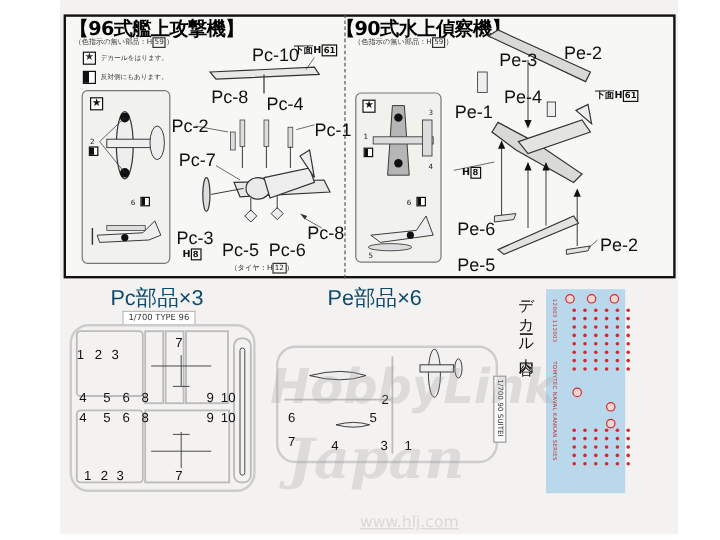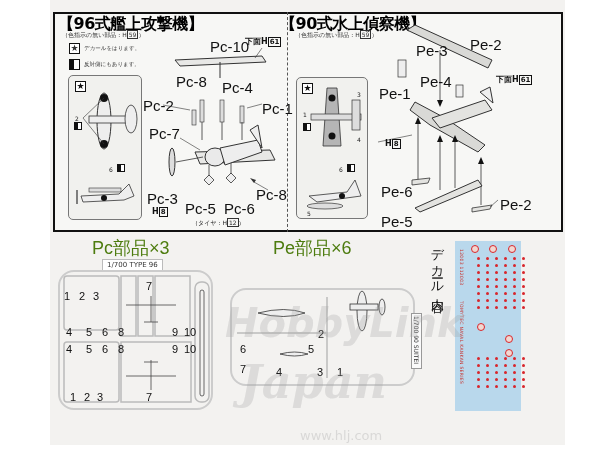--- a/index.html
+++ b/index.html
@@ -12,33 +12,33 @@
   .note { position: absolute; font-size: 6px; color: #333; white-space: nowrap; }
   .note .box { border: 1px solid #333; padding: 0 1px; }
   .legend-row { position: absolute; display: flex; align-items: center; gap: 4px; font-size: 5.5px; color: #333; }
   .legend-icon { width: 11px; height: 11px; border: 1px solid #111; display: inline-flex; align-items: center; justify-content: center; font-size: 9px; line-height: 1; background: #fff; }
   .legend-icon.bw { background: linear-gradient(90deg, #111 50%, #fff 50%); }
   .inset { position: absolute; border: 1px solid #777; border-radius: 5px; background: #f1f1ee; }
   .lbl { position: absolute; font-size: 15px; color: #111; white-space: nowrap; font-family: "Liberation Sans", sans-serif; }
   .small-lbl { position: absolute; font-size: 8px; font-weight: bold; color: #111; white-space: nowrap; }
   .small-lbl .box { border: 1px solid #111; padding: 0 1px; font-size: 7px; }
   .tiny { position: absolute; font-size: 6px; color: #222; white-space: nowrap; }
-  .heading { position: absolute; font-size: 18px; color: #4d7c0f; font-family: "Liberation Sans", sans-serif; }
+  .heading { position: absolute; font-size: 18px; color: #0c4a6e; font-family: "Liberation Sans", sans-serif; }
   .sprue { position: absolute; border: 2px solid #ccc; border-radius: 16px; }
   .sprue-num { position: absolute; font-size: 11px; color: #111; font-family: "Liberation Sans", sans-serif; }
   .sprue-tag { position: absolute; font-size: 7px; color: #333; border: 1px solid #bbb; border-bottom: none; padding: 1px 4px; background: #fff; }
   .sprue-vtag { position: absolute; font-size: 6px; color: #333; border: 1px solid #999; writing-mode: vertical-rl; padding: 2px 1px; background: #fafafa; }
   .vert-title { position: absolute; writing-mode: vertical-rl; font-size: 13px; color: #111; letter-spacing: 1px; }
   .decal-sheet { position: absolute; left: 455px; top: 241px; width: 66px; height: 170px; background: #b9d8ec; }
   .decal-grid { position: absolute; left: 22px; display: grid; grid-template-columns: repeat(6, 6px); gap: 4px 3px; }
   .dot { width: 3px; height: 3px; border-radius: 50%; background: #d8262c; }
   .decal-circle { position: absolute; width: 8px; height: 8px; border-radius: 50%; border: 1px solid #d8262c; background: #f2d7d0; }
   .decal-vtext { position: absolute; writing-mode: vertical-rl; font-size: 4.5px; color: #c9322d; letter-spacing: 0.3px; }
   .watermark { position: absolute; font-size: 40px; color: rgba(160,160,160,0.28); font-weight: bold; font-style: italic; pointer-events: none; }
-  .watermark2 { position: absolute; font-size: 13px; color: rgba(170,170,170,0.35); }
+  .watermark2 { position: absolute; font-size: 13px; color: rgba(170,170,170,0.35); text-decoration: underline; }
   svg { position: absolute; overflow: visible; }
 </style>
 </head>
 <body>
 
 <div class="page-bg"></div>
 
 <div class="frame"></div>
 <div class="divider"></div>
 

